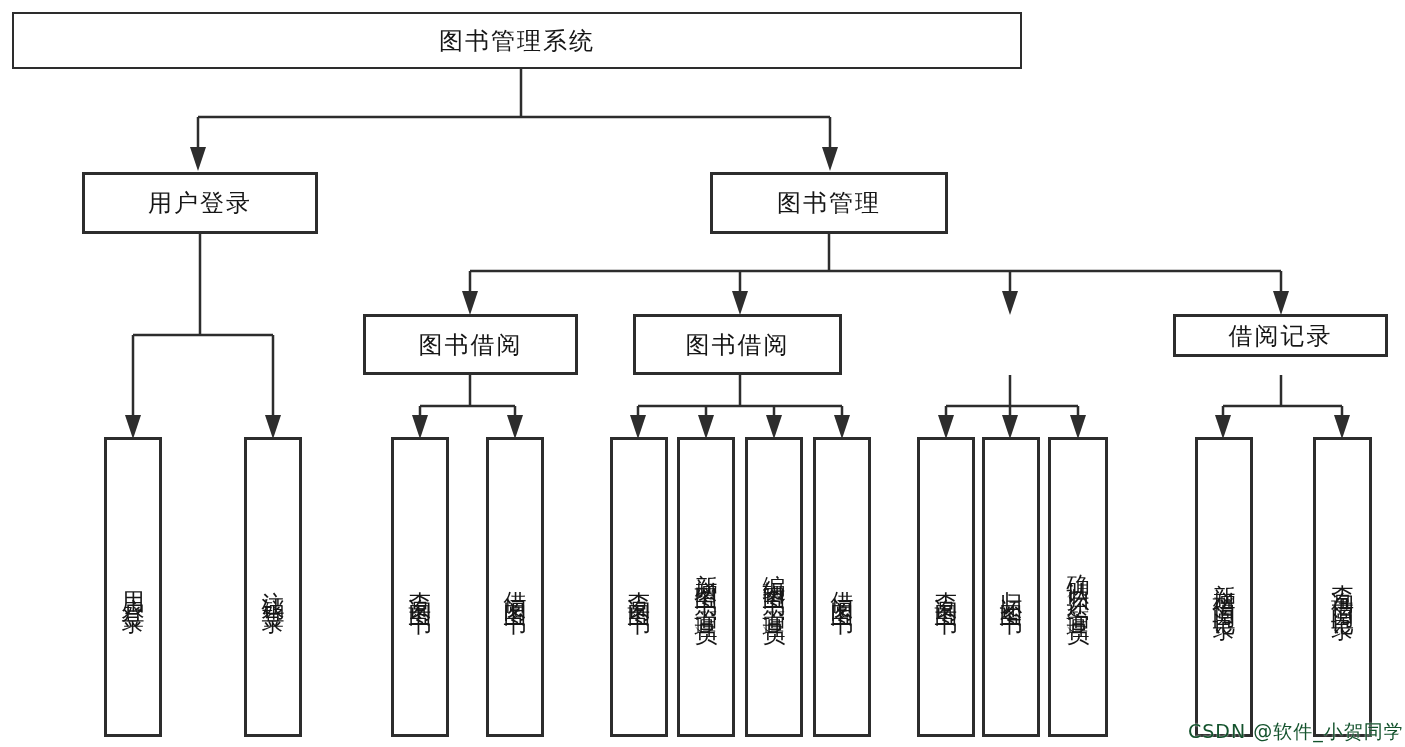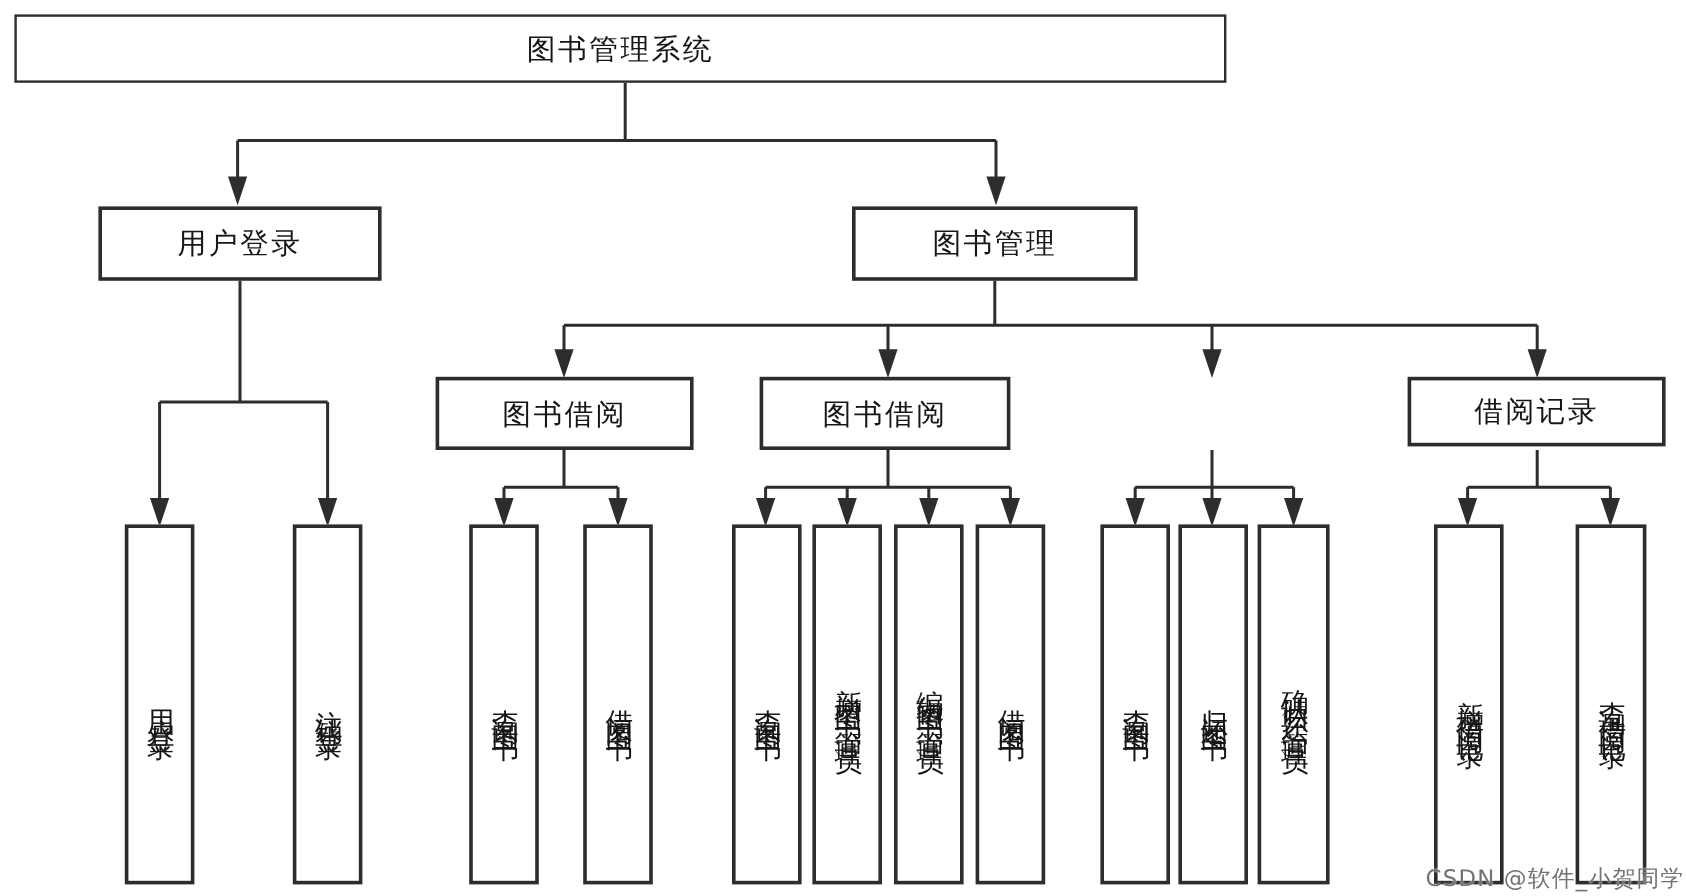--- a/index.html
+++ b/index.html
@@ -16,21 +16,21 @@
   }
   .root{border-width:2px;font-size:24px;letter-spacing:2px;}
   .lvl{font-size:24px;letter-spacing:2px;}
   .leaf{top:437px;width:58px;height:300px;}
   .leaf .vtext{
     writing-mode:vertical-rl;text-orientation:mixed;
     font-size:23px;letter-spacing:7px;line-height:1;
   }
   .watermark{
     position:absolute;left:1188px;top:719px;font-size:19px;letter-spacing:1px;
-    color:#737373;text-shadow:0 0 2px #ffffff;white-space:nowrap;
+    color:#14532d;text-shadow:0 0 2px #ffffff;white-space:nowrap;
   }
 </style>
 </head>
 <body>
 
 <div class="stage">
 
   <svg class="wires" viewBox="0 0 1405 747">
     <g>
       <path d="M521 69 V117 M198 117 H830 M198 117 V150 M830 117 V150"></path>
@@ -84,21 +84,21 @@
   <div class="box lvl" style="left:710px;top:172px;width:238px;height:62px">
     <span>图书管理</span>
   </div>
 
   <div class="box lvl" style="left:363px;top:314px;width:215px;height:61px">
     <span>图书借阅</span>
   </div>
   <div class="box lvl" style="left:633px;top:314px;width:209px;height:61px">
     <span>图书借阅</span>
   </div>
-  <div class="box lvl" style="left:1173px;top:314px;width:215px;height:58px">
+  <div class="box lvl" style="left:1173px;top:314px;width:215px;height:43px">
     <span>借阅记录</span>
   </div>
 
   <div class="box leaf" style="left:104px">
     <span class="vtext">用户登录</span>
   </div>
   <div class="box leaf" style="left:244px">
     <span class="vtext">注销登录</span>
   </div>
 

